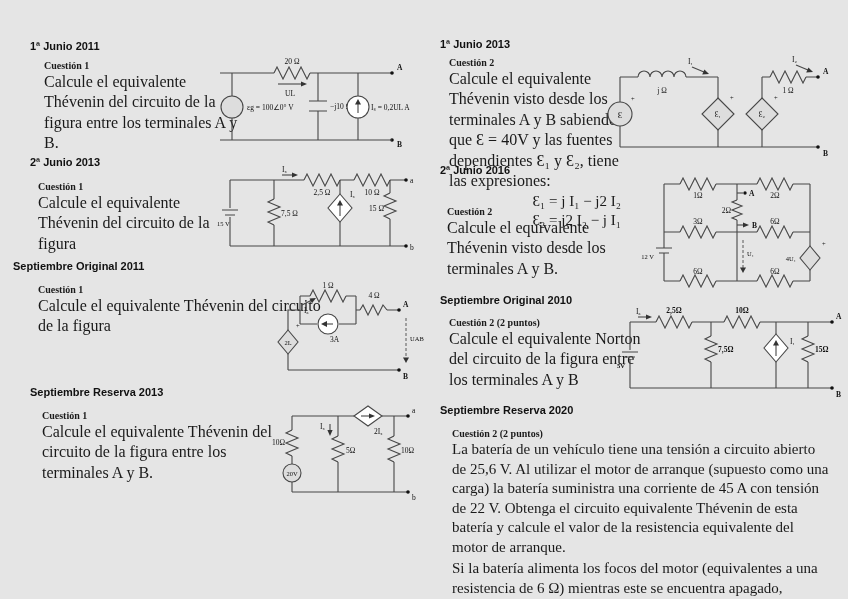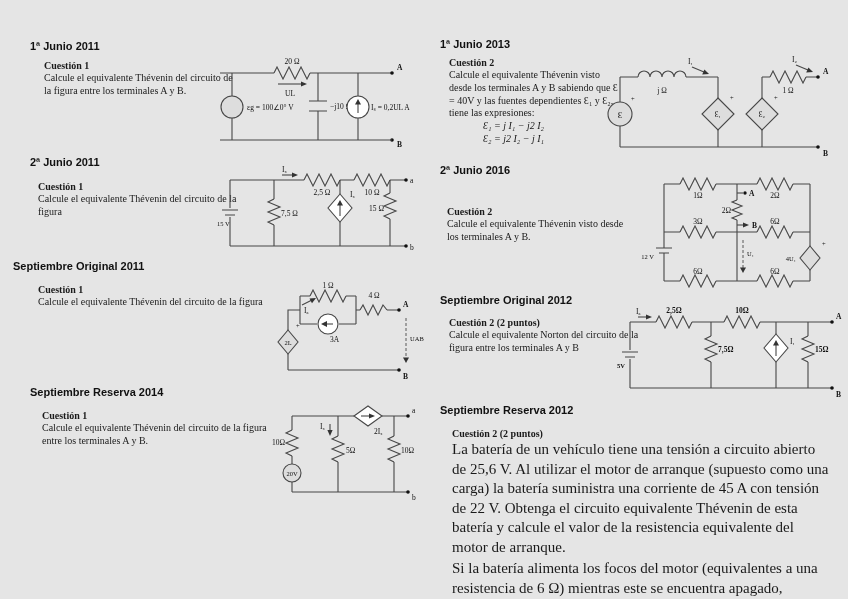--- a/index.html
+++ b/index.html
@@ -1,22 +1,22 @@
 <!DOCTYPE html>
 <html><head>
 <meta charset="utf-8">
 <style>
   html,body{margin:0;padding:0;background:#888;}
   .page{position:relative;width:848px;height:599px;background:#e5e5e5;overflow:hidden;
         font-family:"Liberation Serif",serif;color:#1a1a1a;}
   .abs{position:absolute;}
   .sec-heading{font-family:"Liberation Sans",sans-serif;font-weight:bold;font-size:11px;color:#111;}
   .q-title{font-weight:bold;font-size:10px;margin:0 0 1px 0;}
-  .q-text{font-size:10px;line-height:1.28;margin:0;}
-  .q-formula{font-size:10px;line-height:1.25;margin:0 0 0 34px;font-style:italic;}
+  .q-text{font-size:16px;line-height:1.28;margin:0;}
+  .q-formula{font-size:15px;line-height:1.25;margin:0 0 0 34px;text-align:right;}
   .q-para{font-size:15px;line-height:1.3;margin:0 0 2px 0;}
   svg{overflow:visible;}
   .wire{stroke:#474747;stroke-width:1.1;fill:none;}
   .dash{stroke:#474747;stroke-width:0.9;fill:none;stroke-dasharray:3 2;}
   .src{fill:#dddddd;stroke:#474747;stroke-width:1.1;}
   .wht{fill:#ffffff;stroke:#474747;stroke-width:1.1;}
   .dot{fill:#111;}
   .ah{fill:#333;stroke:none;}
   text.cl{font-family:"Liberation Serif",serif;font-size:7.5px;fill:#111;}
   text.cs{font-family:"Liberation Serif",serif;font-size:6.5px;fill:#111;}
@@ -52,21 +52,21 @@
     <path class="wire" d="M148 58 V48"></path>
       <path class="ah" d="M148 44 l-3 5.5 h6 Z"></path>
     <text class="cl" x="161" y="55">Iₛ = 0,2UL A</text>
     <circle class="dot" cx="182" cy="18" r="1.8"></circle>
       <circle class="dot" cx="182" cy="85" r="1.8"></circle>
     <path class="wire" d="M10 85 H182"></path>
     <text class="cl b" x="187" y="15">A</text>
     <text class="cl b" x="187" y="92">B</text>
   </svg>
 
-  <div class="abs sec-heading" style="left:30px;top:156px;">2ª Junio 2011</div>
+  <div class="abs sec-heading" style="left:30px;top:156px;">2ª Junio 2013</div>
   <div class="abs" style="left:38px;top:181px;width:200px;">
     <p class="q-title">Cuestión 1</p>
     <p class="q-text">Calcule el equivalente Thévenin del circuito de la figura</p>
   </div>
   <svg class="abs" style="left:216px;top:166px;" width="205" height="92" viewBox="0 0 205 92">
     <path class="wire" d="M14 14 H88 M124 14 H138 M174 14 H190 M14 80 H190"></path>
     <path class="wire" d="M14 14 V42 M14 51 V80"></path>
     <path class="wire" d="M6 44 H22 M9 49 H19"></path>
     <text class="cs" x="1" y="60">15 V</text>
     <path class="wire" d="M58 14 V33 M58 59 V80"></path>
@@ -118,21 +118,21 @@
     <text class="cs" x="24" y="44">+</text>
     <circle class="dot" cx="127" cy="26" r="1.8"></circle>
       <circle class="dot" cx="127" cy="86" r="1.8"></circle>
     <text class="cl b" x="131" y="23">A</text>
     <text class="cl b" x="131" y="95">B</text>
     <path class="dash" d="M134 34 V74"></path>
       <path class="ah" d="M134 79 l-3 -5.5 h6 Z"></path>
     <text class="cs" x="138" y="57">UAB</text>
   </svg>
 
-  <div class="abs sec-heading" style="left:30px;top:386px;">Septiembre Reserva 2014</div>
+  <div class="abs sec-heading" style="left:30px;top:386px;">Septiembre Reserva 2013</div>
   <div class="abs" style="left:42px;top:410px;width:240px;">
     <p class="q-title">Cuestión 1</p>
     <p class="q-text">Calcule el equivalente Thévenin del circuito de la figura entre los terminales A y B.</p>
   </div>
   <svg class="abs" style="left:268px;top:400px;" width="150" height="106" viewBox="0 0 150 106">
     <path class="wire" d="M24 16 H86 M114 16 H140 M24 92 H140"></path>
     <path class="wht" d="M86 16 L100 6 L114 16 L100 26 Z"></path>
     <path class="wire" d="M93 16 H103"></path>
       <path class="ah" d="M107 16 l-6 -2.6 v5.2 Z"></path>
     <text class="cl" x="106" y="34">2Iₓ</text>
@@ -230,21 +230,21 @@
     <path class="wire" d="M38 115 l3 -6 l6 12 l6 -12 l6 12 l6 -12 l6 12 l3 -6"></path>
     <text class="cl" x="56" y="108" text-anchor="middle">6Ω</text>
     <path class="wire" d="M115 115 l3 -6 l6 12 l6 -12 l6 12 l6 -12 l6 12 l3 -6"></path>
     <text class="cl" x="133" y="108" text-anchor="middle">6Ω</text>
     <path class="wire" d="M168 18 V80 M168 104 V115"></path>
     <path class="src" d="M168 80 L178 92 L168 104 L158 92 Z"></path>
     <text class="cs" x="180" y="80">+</text>
     <text class="cs" x="154" y="95" text-anchor="end">4U₁</text>
   </svg>
 
-  <div class="abs sec-heading" style="left:440px;top:294px;">Septiembre Original 2012</div>
+  <div class="abs sec-heading" style="left:440px;top:294px;">Septiembre Original 2010</div>
   <div class="abs" style="left:449px;top:317px;width:196px;">
     <p class="q-title">Cuestión 2 (2 puntos)</p>
     <p class="q-text">Calcule el equivalente Norton del circuito de la figura entre los terminales A y B</p>
   </div>
   <svg class="abs" style="left:616px;top:306px;" width="228" height="96" viewBox="0 0 228 96">
     <path class="wire" d="M14 16 H40 M76 16 H108 M144 16 H216 M14 82 H216"></path>
     <path class="wire" d="M22 11 H32"></path>
       <path class="ah" d="M36 11 l-6 -2.6 v5.2 Z"></path>
     <text class="cl" x="20" y="8">Iₐ</text>
     <path class="wire" d="M40 16 l3 -6 l6 12 l6 -12 l6 12 l6 -12 l6 12 l3 -6"></path>
@@ -264,20 +264,20 @@
     <text class="cl" x="174" y="38">I₁</text>
     <path class="wire" d="M192 16 V30 M192 56 V82"></path>
     <path class="wire" d="M192 30 l-6 3 l12 5 l-12 5 l12 5 l-12 5 l6 3"></path>
     <text class="cl b" x="199" y="46">15Ω</text>
     <circle class="dot" cx="216" cy="16" r="1.8"></circle>
       <circle class="dot" cx="216" cy="82" r="1.8"></circle>
     <text class="cl b" x="220" y="13">A</text>
     <text class="cl b" x="220" y="91">B</text>
   </svg>
 
-  <div class="abs sec-heading" style="left:440px;top:404px;">Septiembre Reserva 2012</div>
+  <div class="abs sec-heading" style="left:440px;top:404px;">Septiembre Reserva 2020</div>
   <div class="abs" style="left:452px;top:428px;width:380px;">
     <p class="q-title">Cuestión 2 (2 puntos)</p>
     <p class="q-para">La batería de un vehículo tiene una tensión a circuito abierto de 25,6 V. Al utilizar el motor de arranque (supuesto como una carga) la batería suministra una corriente de 45 A con tensión de 22 V. Obtenga el circuito equivalente Thévenin de esta batería y calcule el valor de la resistencia equivalente del motor de arranque.</p>
     <p class="q-para">Si la batería alimenta los focos del motor (equivalentes a una resistencia de 6 Ω) mientras este se encuentra apagado, determine la intensidad que circula por los focos, la potencia que consumen y la pérdida de potencia interna de la batería.</p>
   </div>
 
 </div>
 
 </body></html>

